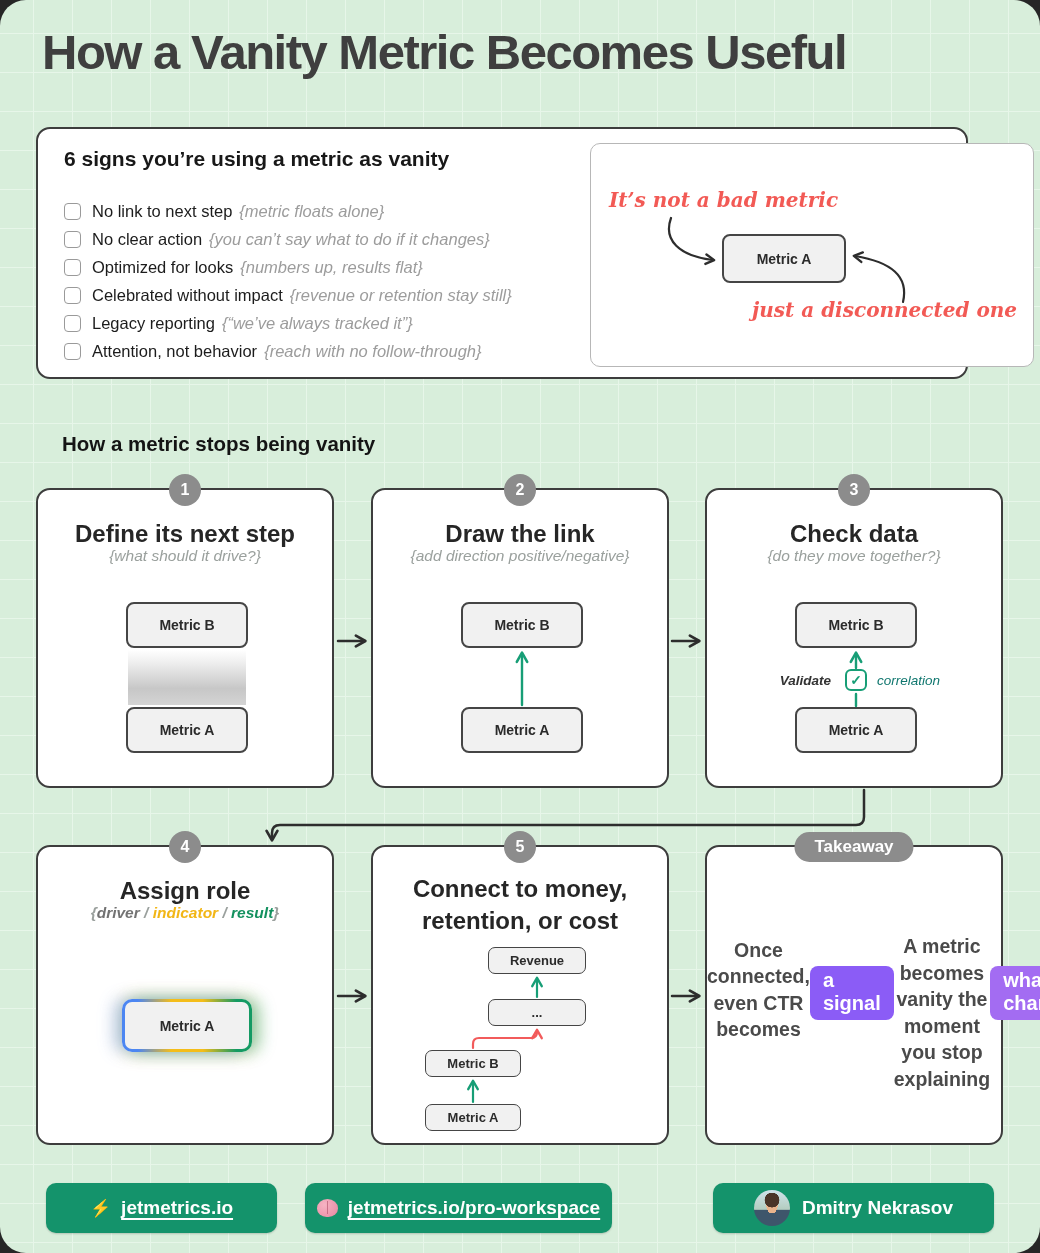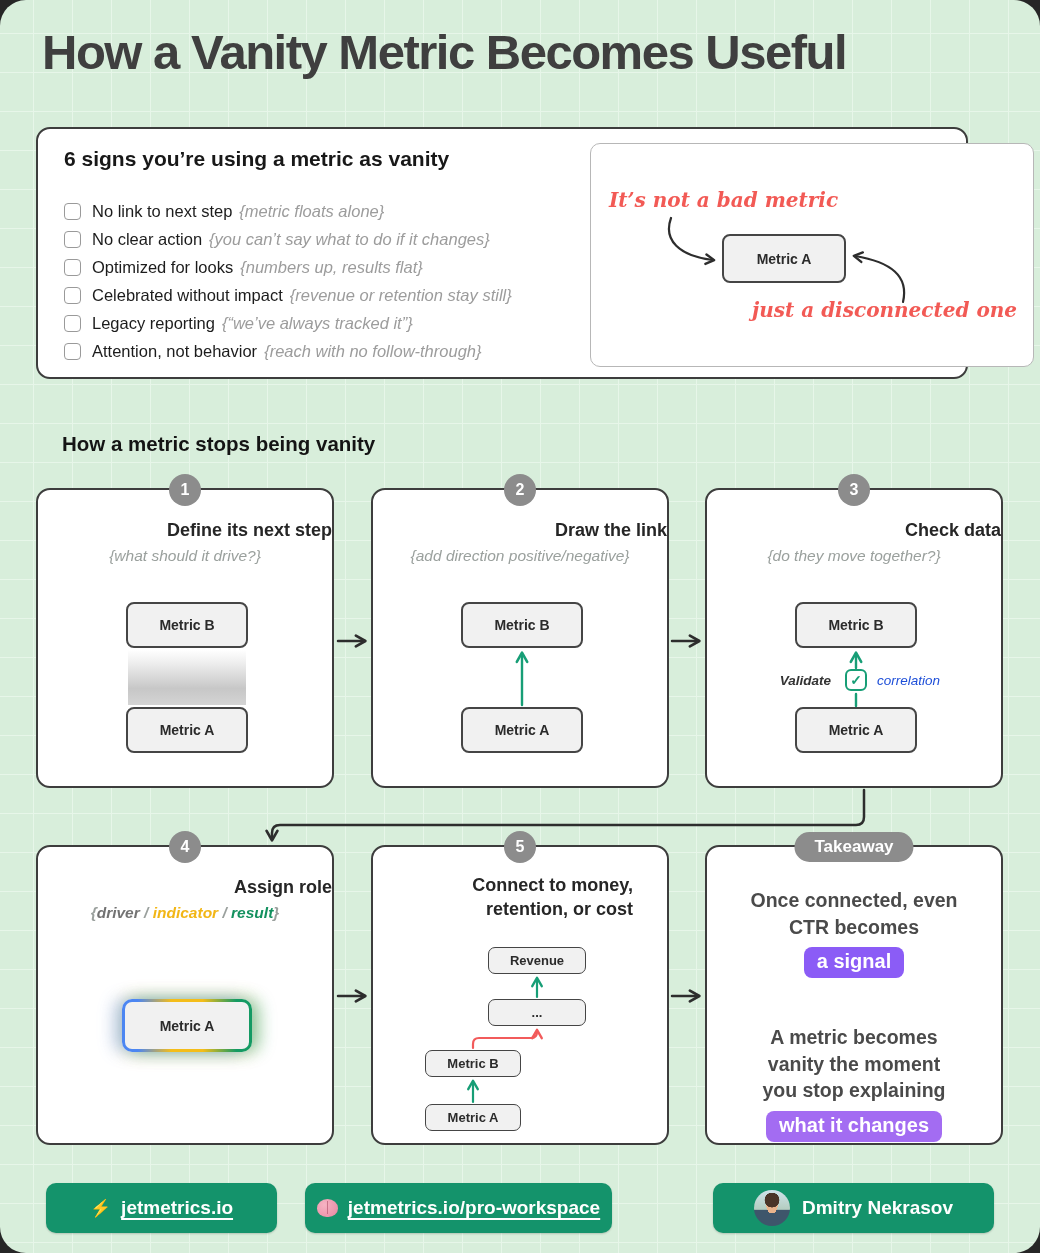--- a/index.html
+++ b/index.html
@@ -55,30 +55,30 @@
   .step-card {
     position:absolute; width:298px; height:300px;
     background:#fff; border:2px solid #3d3d3d; border-radius:14px;
   }
   .step-badge {
     position:absolute; top:-16px; left:50%; transform:translateX(-50%);
     min-width:32px; height:32px; border-radius:16px; padding:0 10px;
     background:#8c8c8c; color:#fff; font-size:16px; font-weight:700;
     display:flex; align-items:center; justify-content:center; white-space:nowrap;
   }
-  .card-title { position:absolute; top:30px; left:0; right:0; text-align:right; font-size:18px; font-weight:700; color:#262626; }
+  .card-title { position:absolute; top:30px; left:0; right:0; text-align:center; font-size:24px; font-weight:700; color:#262626; }
   .card-title.two-line { top:26px; padding:0 34px; line-height:1.35; }
   .card-sub { position:absolute; top:57px; left:0; right:0; text-align:center; font-size:15.5px; font-style:italic; color:#9aa09d; }
   .ghost-link {
     position:absolute; left:90px; top:160px; width:118px; height:55px;
     background:linear-gradient(180deg,#ffffff 0%,#ededed 25%,#c7c7c7 70%,#d4d4d4 100%);
   }
   .card-svg { position:absolute; left:0; top:0; }
   .validate-left  { position:absolute; right:170px; top:183px; font-size:13.5px; font-style:italic; font-weight:700; color:#333; }
-  .validate-right { position:absolute; left:170px;  top:183px; font-size:13.5px; font-style:italic; color:#1d4ed8; }
+  .validate-right { position:absolute; left:170px;  top:183px; font-size:13.5px; font-style:italic; color:#0f766e; }
   .validate-check {
     position:absolute; left:138px; top:179px; width:22px; height:22px;
     border:2px solid #179e76; border-radius:6px; background:#fff;
     display:flex; align-items:center; justify-content:center;
     color:#179e76; font-size:14px; font-weight:700;
   }
   
   .role-frame {
     position:absolute; left:84px; top:152px; width:130px; height:53px;
     border-radius:10px; padding:3px;
@@ -86,21 +86,21 @@
     box-shadow:-8px 0 16px rgba(76,134,242,.40), 8px 0 16px rgba(20,154,99,.40), 0 0 18px rgba(244,189,26,.45);
   }
   .role-frame .inner {
     width:100%; height:100%; border-radius:7px; background:#f1f1f1;
     display:flex; align-items:center; justify-content:center;
     font-size:14px; font-weight:600; color:#2b2b2b;
   }
   .sub-brace { color:#9aa09d; } .sub-sep { color:#9aa09d; }
   .role-driver { color:#737373;font-style:italic; } .role-indicator { color:#f2b616; } .role-result { color:#14915f; }
   
-  .tk-body { position:absolute; left:0; top:40px; right:0; display:flex; flex-direction:column; align-items:center; }
+  .tk-body { position:absolute; left:0; top:40px; right:0; display:flex; align-items:center; }
   .tk-text { max-width:212px; text-align:center; font-size:19.5px; font-weight:700; color:#4a4a4a; line-height:1.36; }
   .tk-pill { margin-top:7px; padding:3px 13px 5px; border-radius:8px; color:#fff; font-size:20px; font-weight:700; }
   .tk-pill.green { background:#8b5cf6; }
   .tk-pill.purple { background:#a36cf2; }
   .tk-text.second { margin-top:46px; }
   
   .footer-btn {
     position:absolute; top:1183px; height:50px; border-radius:10px; background:#14936b;
     display:flex; align-items:center; justify-content:center; gap:10px;
     color:#fff; font-size:19px; font-weight:700; cursor:pointer;

